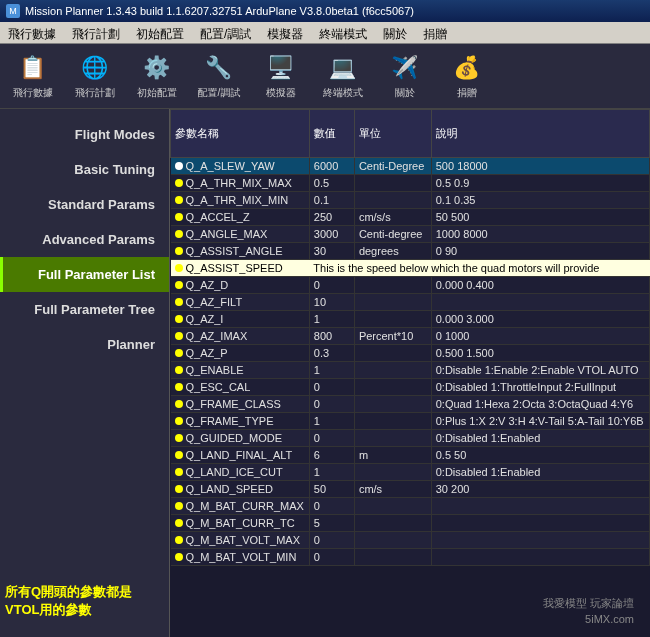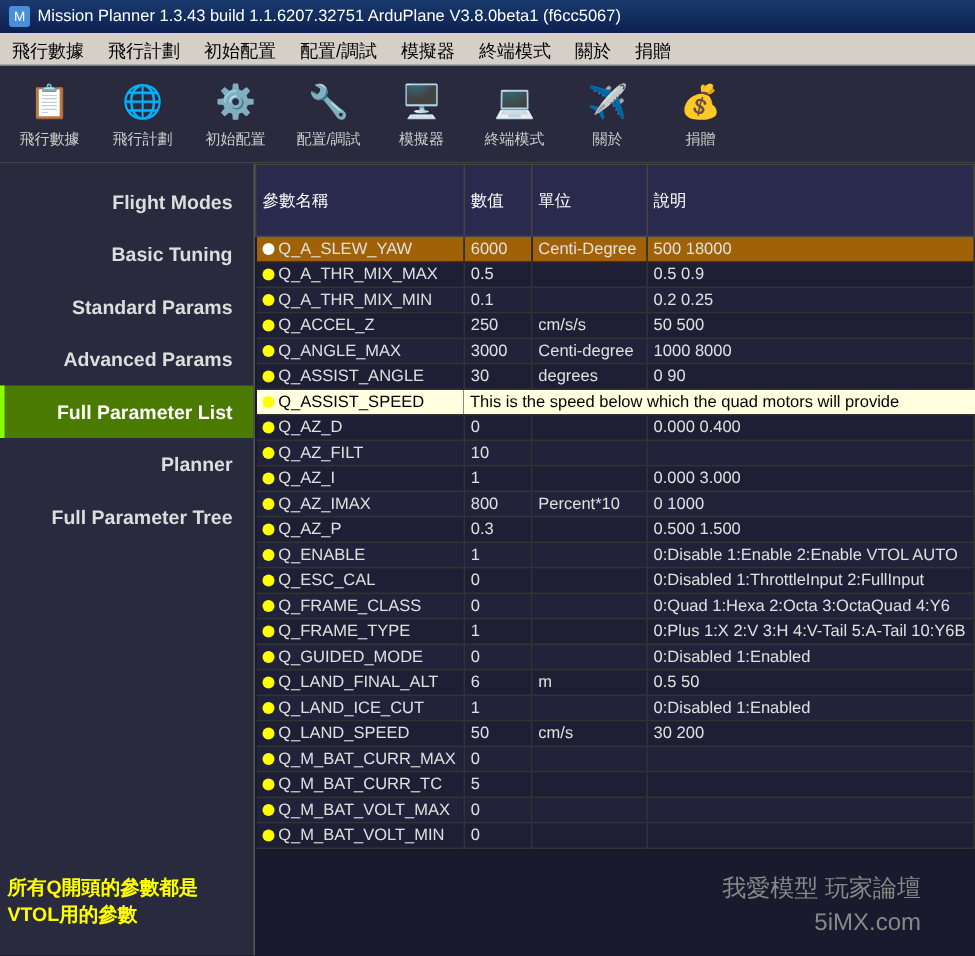--- a/index.html
+++ b/index.html
@@ -151,21 +151,21 @@
     .param-table tbody tr {
       border-bottom: 1px solid #333;
     }
     .param-table tbody tr:nth-child(even) {
       background: #1e1e35;
     }
     .param-table tbody tr:nth-child(odd) {
       background: #22223a;
     }
     .param-table tbody tr.selected {
-      background: #a16207;
+      background: #0c4a6e;
     }
     .param-table tbody td {
       padding: 2px 4px;
       border-right: 1px solid #333;
       white-space: nowrap;
       overflow: hidden;
     }
     .param-name-cell {
       display: flex;
       align-items: center;
@@ -261,22 +261,22 @@
   </div>
 
 <div class="main-layout">
 
   <div class="sidebar">
     <div class="sidebar-item">Flight Modes</div>
     <div class="sidebar-item">Basic Tuning</div>
     <div class="sidebar-item">Standard Params</div>
     <div class="sidebar-item">Advanced Params</div>
     <div class="sidebar-item active">Full Parameter List</div>
+    <div class="sidebar-item">Full Parameter Tree</div>
     <div class="sidebar-item">Planner</div>
-    <div class="sidebar-item">Full Parameter Tree</div>
     <div class="sidebar-note">所有Q開頭的參數都是<br>VTOL用的參數</div>
   </div>
 
   <div class="content">
     <div class="scroll-area">
       <table class="param-table">
         <thead>
           <tr>
             <th class="col-name">參數名稱</th>
             <th class="col-value">數值</th>
@@ -309,21 +309,21 @@
             </tr>
             <tr>
               <td class="col-name">
                 <div class="param-name-cell">
                   <span class="q-dot"></span>
                   <span>Q_A_THR_MIX_MIN</span>
                 </div>
               </td>
               <td class="col-value">0.1</td>
               <td class="col-unit"></td>
-              <td class="col-desc">0.2 0.25</td>
+              <td class="col-desc">0.1 0.35</td>
             </tr>
             <tr>
               <td class="col-name">
                 <div class="param-name-cell">
                   <span class="q-dot"></span>
                   <span>Q_ACCEL_Z</span>
                 </div>
               </td>
               <td class="col-value">250</td>
               <td class="col-unit">cm/s/s</td>
@@ -544,17 +544,17 @@
                 </div>
               </td>
               <td class="col-value">0</td>
               <td class="col-unit"></td>
               <td class="col-desc"></td>
             </tr>
           </tbody>
       </table>
     </div>
     <div style="position: relative; height: 0;">
-      <div style="position: absolute; bottom: 10px; right: 36px; color: #888; font-size: 16px; text-align: right; line-height: 1.4;">我愛模型 玩家論壇<br>5iMX.com</div>
+      <div style="position: absolute; bottom: 10px; right: 16px; color: #888; font-size: 11px; text-align: right; line-height: 1.4;">我愛模型 玩家論壇<br>5iMX.com</div>
     </div>
   </div>
 
 </div>
 
 </body></html>

